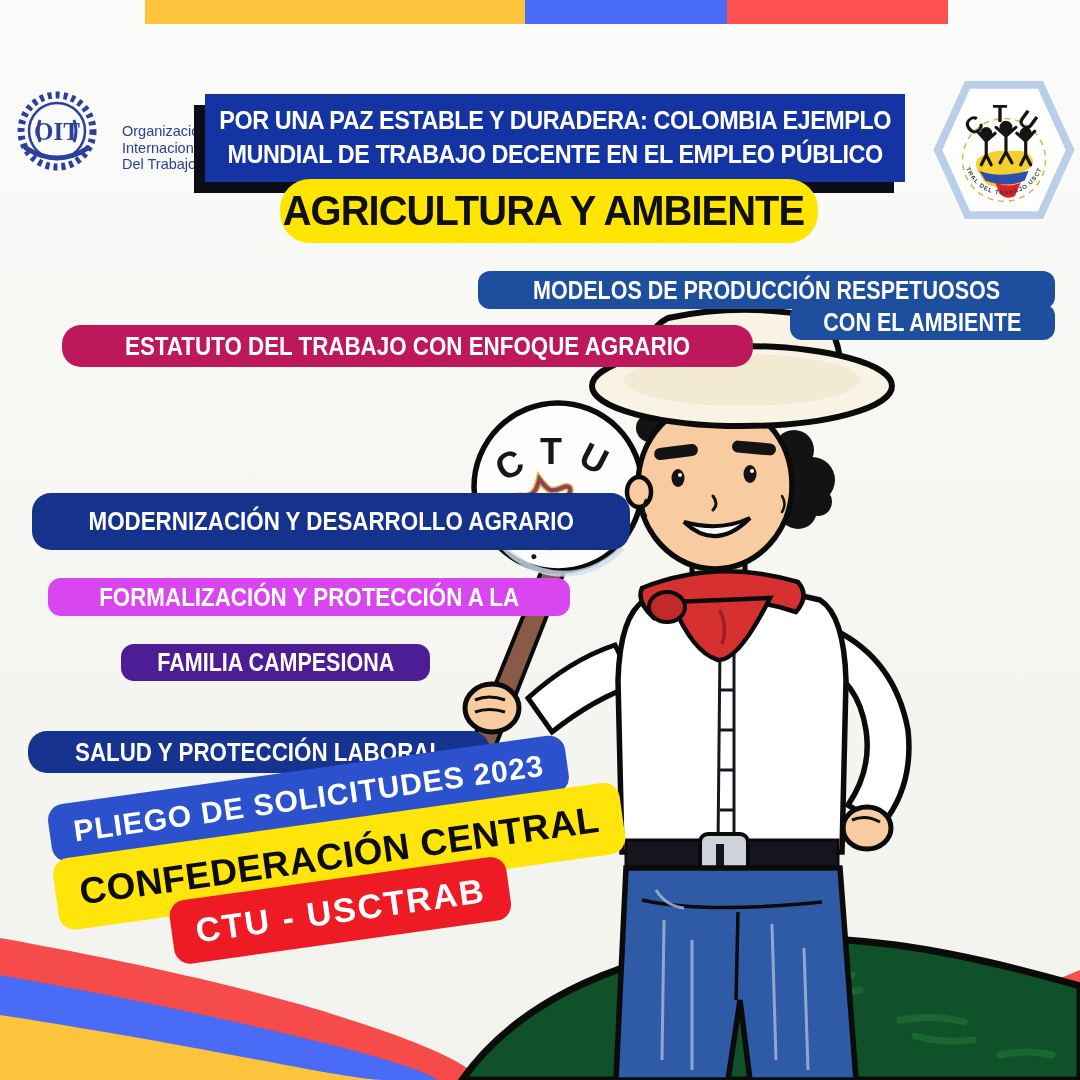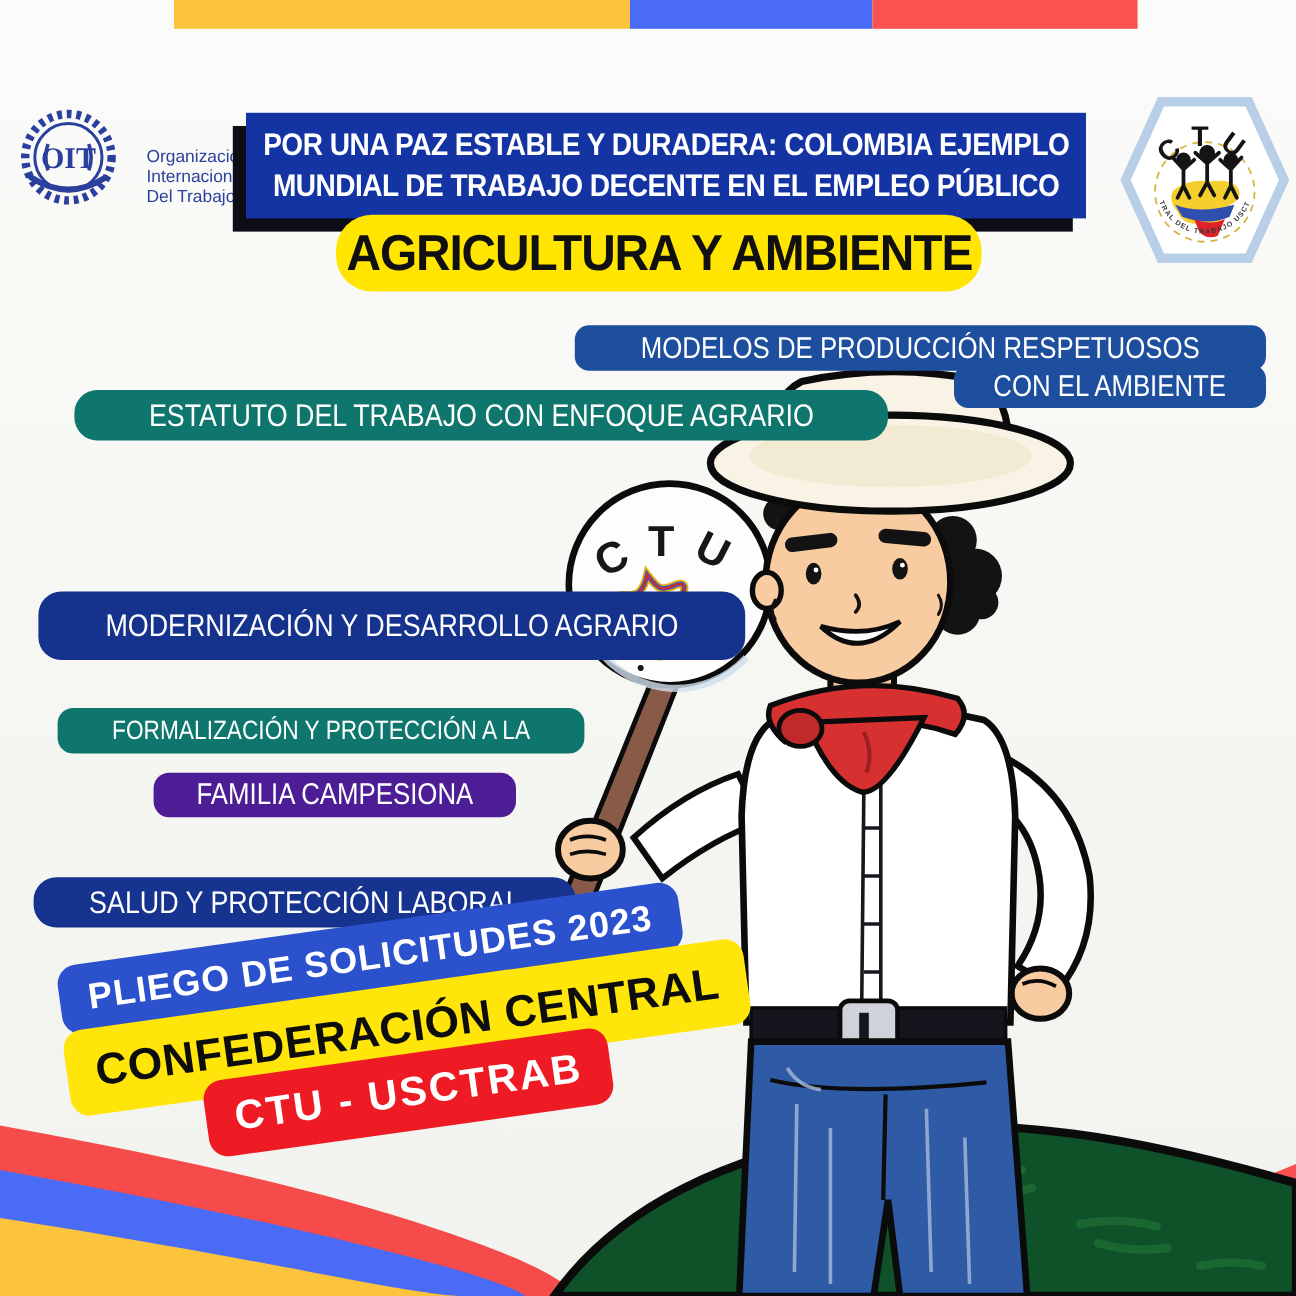--- a/index.html
+++ b/index.html
@@ -22,35 +22,35 @@
     left:205px;top:94px;width:700px;height:88px;background:#1434a4;
     box-shadow:-11px 11px 0 0 #0d0d17;
     display:flex;flex-direction:column;align-items:center;justify-content:center;
     z-index:3;
   }
   .hdr span{display:inline-block;transform:scaleX(.9);color:#fff;font-weight:700;
     font-size:26px;line-height:1.3;letter-spacing:-.5px;white-space:nowrap;}
   
   .pill{
     left:280px;top:179px;width:538px;height:64px;background:#ffe500;border-radius:30px;
-    display:flex;align-items:center;justify-content:center;z-index:4;
+    display:flex;align-items:center;justify-content:flex-end;z-index:4;
   }
   .pill span{display:inline-block;transform:scaleX(.95);font-size:42px;font-weight:700;
     color:#101010;letter-spacing:-1px;white-space:nowrap;}
   
   .chip{
     position:absolute;display:flex;align-items:center;justify-content:center;
-    padding:0 17px;color:#fff;font-weight:400;z-index:3;
+    padding:0 17px;color:#fff;font-weight:700;z-index:3;
   }
   .chip span{display:inline-block;transform:scaleX(.86);white-space:nowrap;letter-spacing:0;}
   .chip-modelos1{right:25px;top:271px;height:38px;background:#1d4f9e;border-radius:12px;font-size:25px;}
   .chip-modelos2{right:25px;top:304px;height:36px;background:#1d4f9e;border-radius:12px;font-size:25px;}
-  .chip-estatuto{left:62px;top:325px;height:42px;background:#0f766e;border-radius:19px;font-size:26px;justify-content:center;}
+  .chip-estatuto{left:62px;top:325px;height:42px;background:#be185d;border-radius:19px;font-size:26px;justify-content:center;}
   .chip-modern{left:32px;top:493px;height:57px;background:#15328c;border-radius:19px;font-size:26px;}
-  .chip-formal1{left:48px;top:590px;height:38px;background:#0f766e;border-radius:13px;font-size:22px;}
+  .chip-formal1{left:48px;top:578px;height:38px;background:#d946ef;border-radius:13px;font-size:26px;}
   .chip-formal2{right:650px;top:644px;height:37px;background:#4c1d95;border-radius:13px;font-size:25px;}
   .chip-salud{left:28px;top:731px;height:42px;background:#16338f;border-radius:19px;font-size:26px;}
   
   .fban{
     position:absolute;display:flex;align-items:center;justify-content:center;
     padding:0 24px;font-weight:700;border-radius:16px;z-index:6;transform-origin:0 50%;
     white-space:nowrap;
   }
   .fb-pliego{left:50px;top:806px;height:58px;background:#2b52cc;color:#fff;font-size:30px;
     letter-spacing:1px;transform:rotate(-8deg);}

